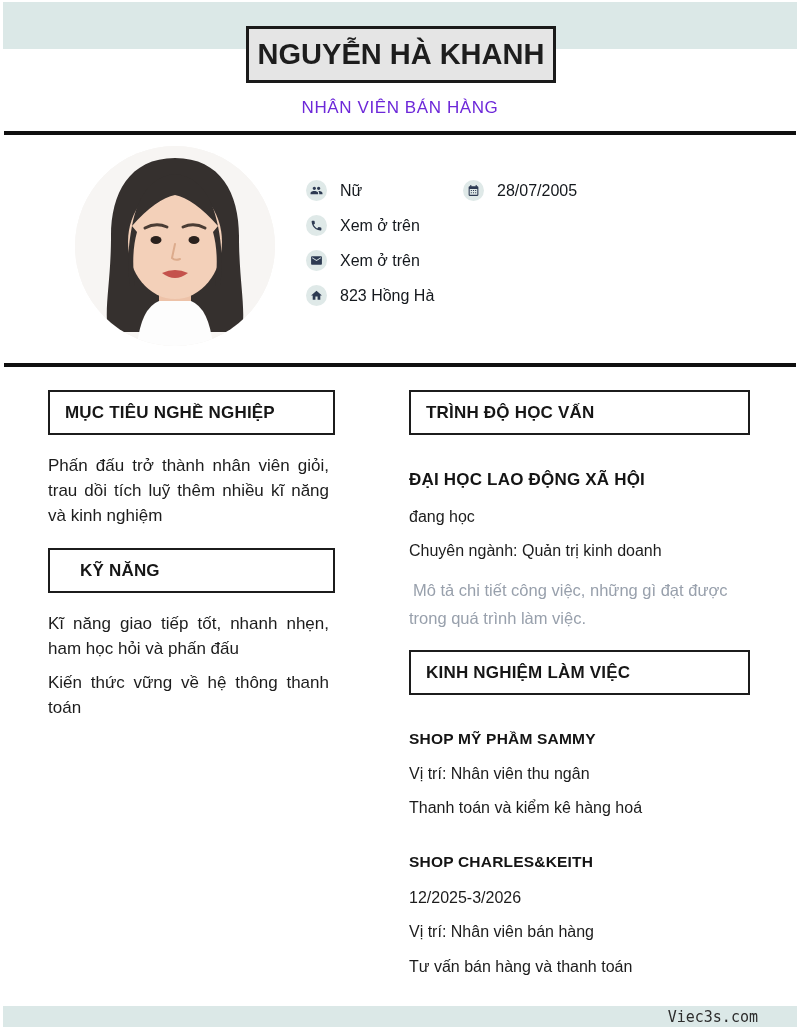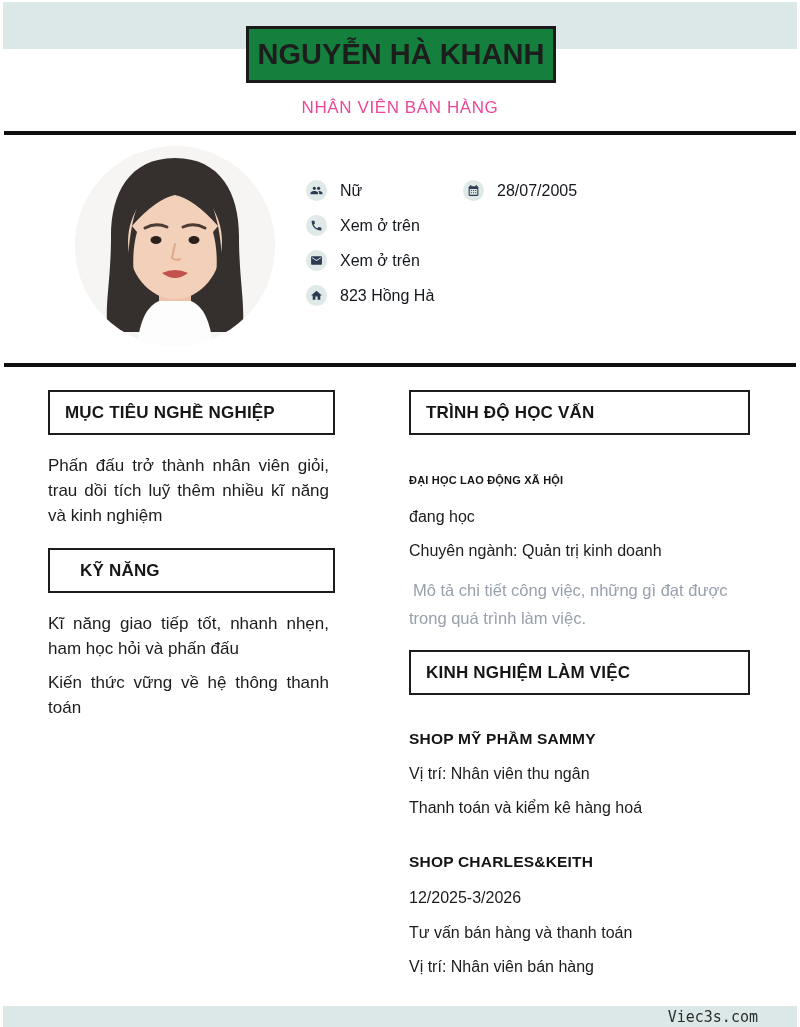--- a/index.html
+++ b/index.html
@@ -8,25 +8,25 @@
     position:relative; width:800px; height:1027px; background:#ffffff;
     font-family:"Liberation Sans", sans-serif; color:#1e1e1e; overflow:hidden;
     margin:0 auto;
   }
   .band-top { position:absolute; left:3px; right:3px; top:2px; height:47px; background:#dbe8e7; }
   .band-bottom { position:absolute; left:3px; right:3px; top:1006px; height:21px; background:#dbe8e7;
     display:flex; align-items:center; justify-content:flex-end; padding-right:39px; }
   .watermark { font-family:"DejaVu Sans Mono", monospace; font-size:15px; color:#2c2c2c; }
 
   .name-box { position:absolute; left:246px; top:26px; width:310px; height:57px;
-    background:#15803d; border:3px solid #1a1a1a;
+    background:#e5e5e5; border:3px solid #1a1a1a;
     display:flex; align-items:center; justify-content:center; }
   .name { font-size:29px; font-weight:bold; color:#1d1d1d; letter-spacing:0px; white-space:nowrap; }
   .job-title { position:absolute; left:0; right:0; top:98px; text-align:center;
-    font-size:17px; color:#ec4899; letter-spacing:0.6px; }
+    font-size:17px; color:#6d28d9; letter-spacing:0.6px; }
 
   .rule { position:absolute; left:4px; right:4px; height:4px; background:#0f0f0f; }
   .rule-1 { top:131px; } .rule-2 { top:363px; }
 
   .avatar { position:absolute; left:75px; top:146px; width:200px; height:200px;
     border-radius:50%; overflow:hidden; background:#f6f4f2; }
   .avatar svg { display:block; width:200px; height:200px; }
 
   .contact-row { position:absolute; display:flex; align-items:center; gap:13px; }
   .icon-badge { width:21px; height:21px; border-radius:50%; background:#dfe9e8; flex:0 0 auto;
@@ -39,21 +39,21 @@
   .col-right { left:409px; width:341px; }
 
   .sec-box { height:45px; border:2px solid #1c1c1c; background:#ffffff;
     display:flex; align-items:center; padding-left:15px; }
   .sec-title { font-size:17px; font-weight:bold; color:#161616; letter-spacing:0.2px; white-space:nowrap; }
 
   .para { width:281px; font-size:17px; line-height:25px; text-align:justify; color:#1c1c1c; }
   .para-first { margin-top:18px; }
   .mt-20 { margin-top:20px;padding-left:30px; } .mt-9 { margin-top:9px; }
 
-  .entry-school { margin-top:37px; font-size:11px; font-weight:bold; color:#141414;
+  .entry-school { margin-top:37px; font-size:17px; font-weight:bold; color:#141414;
     line-height:16px; letter-spacing:0.2px; white-space:nowrap; }
   .entry-company { font-size:15.5px; font-weight:bold; color:#141414; line-height:16px;
     letter-spacing:0.2px; white-space:nowrap; }
   .entry-line { font-size:16px; color:#1c1c1c; line-height:16px; white-space:nowrap; }
   .m21 { margin-top:21px; } .m18 { margin-top:18px; } .m19 { margin-top:19px; }
   .m20 { margin-top:20px; } .m36 { margin-top:36px; } .m38 { margin-top:38px; }
   .placeholder-text { margin-top:17px; font-size:16.5px; line-height:28px; color:#98a0ac;
     text-indent:4px; }
 </style>
 </head>
@@ -174,22 +174,22 @@
 
     <div>
       <div class="entry-company m36">SHOP MỸ PHẦM SAMMY</div>
       <div class="entry-line m19">Vị trí: Nhân viên thu ngân</div>
       <div class="entry-line m18">Thanh toán và kiểm kê hàng hoá</div>
     </div>
 
     <div>
       <div class="entry-company m38">SHOP CHARLES&amp;KEITH</div>
       <div class="entry-line m20">12/2025-3/2026</div>
+      <div class="entry-line m18">Vị trí: Nhân viên bán hàng</div>
       <div class="entry-line m19">Tư vấn bán hàng và thanh toán</div>
-      <div class="entry-line m18">Vị trí: Nhân viên bán hàng</div>
     </div>
   </div>
 
   <div class="band-bottom">
     <span class="watermark">Viec3s.com</span>
   </div>
 
 </div>
 
 </body></html>

